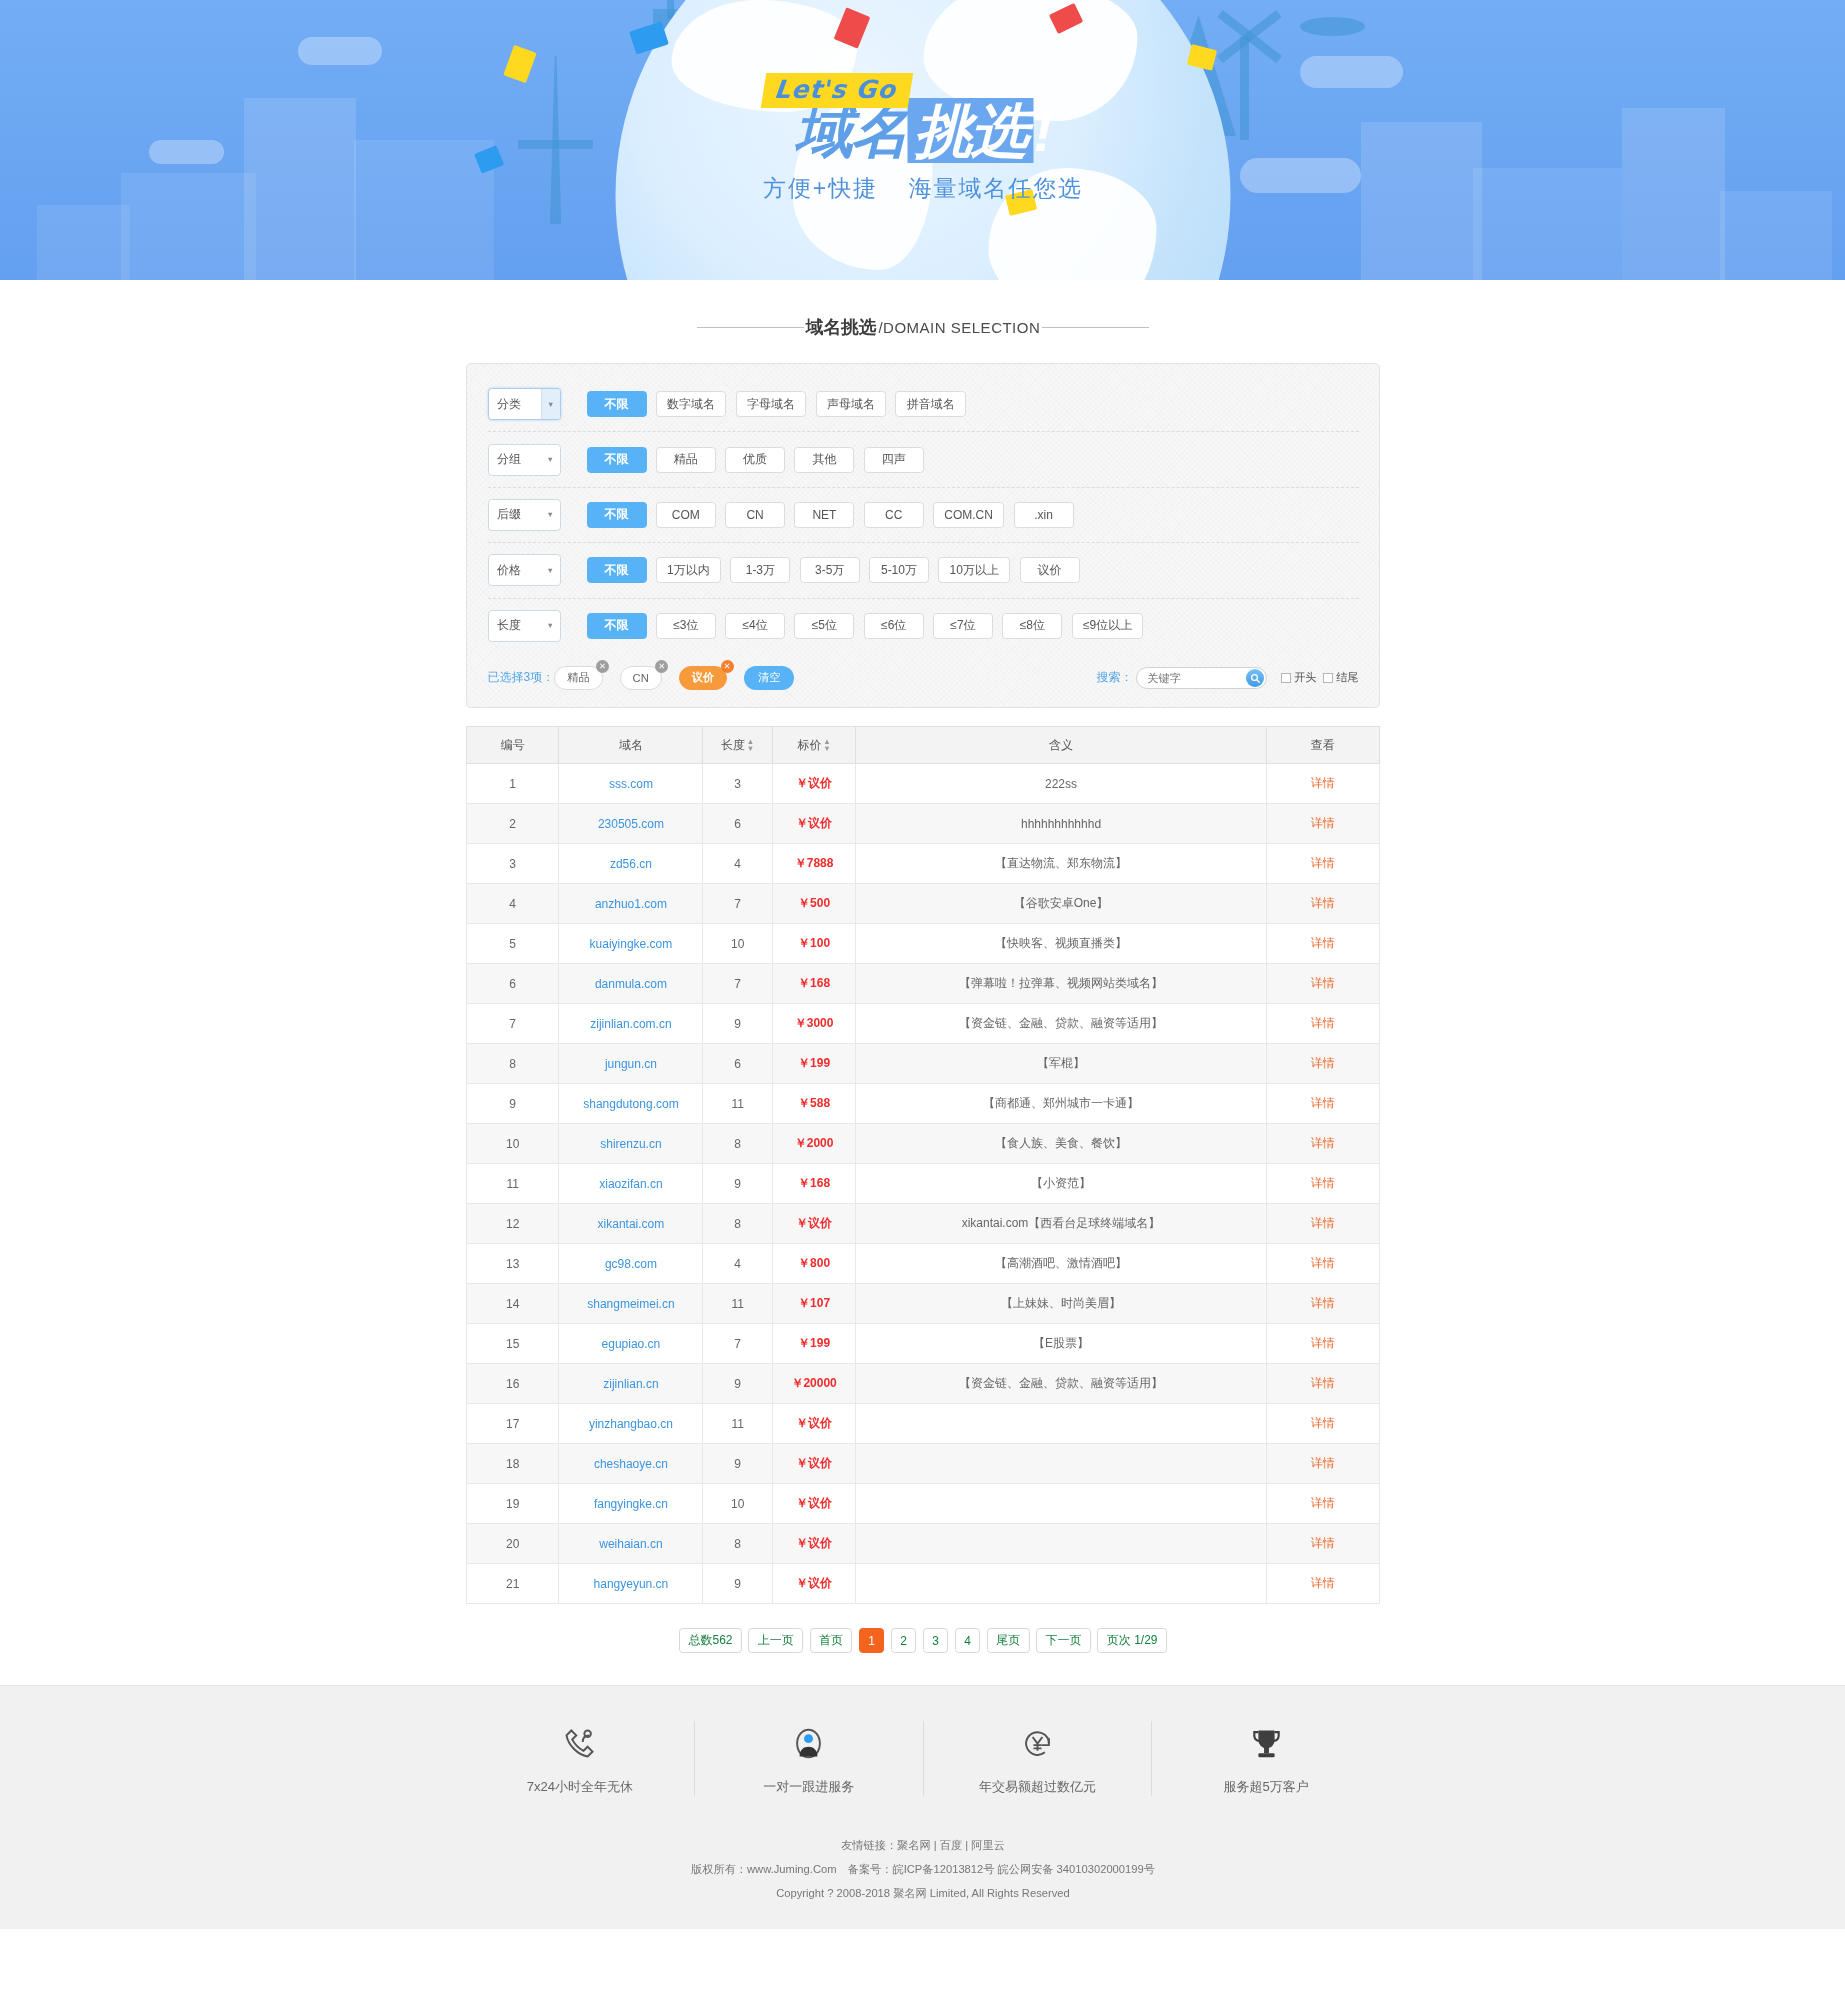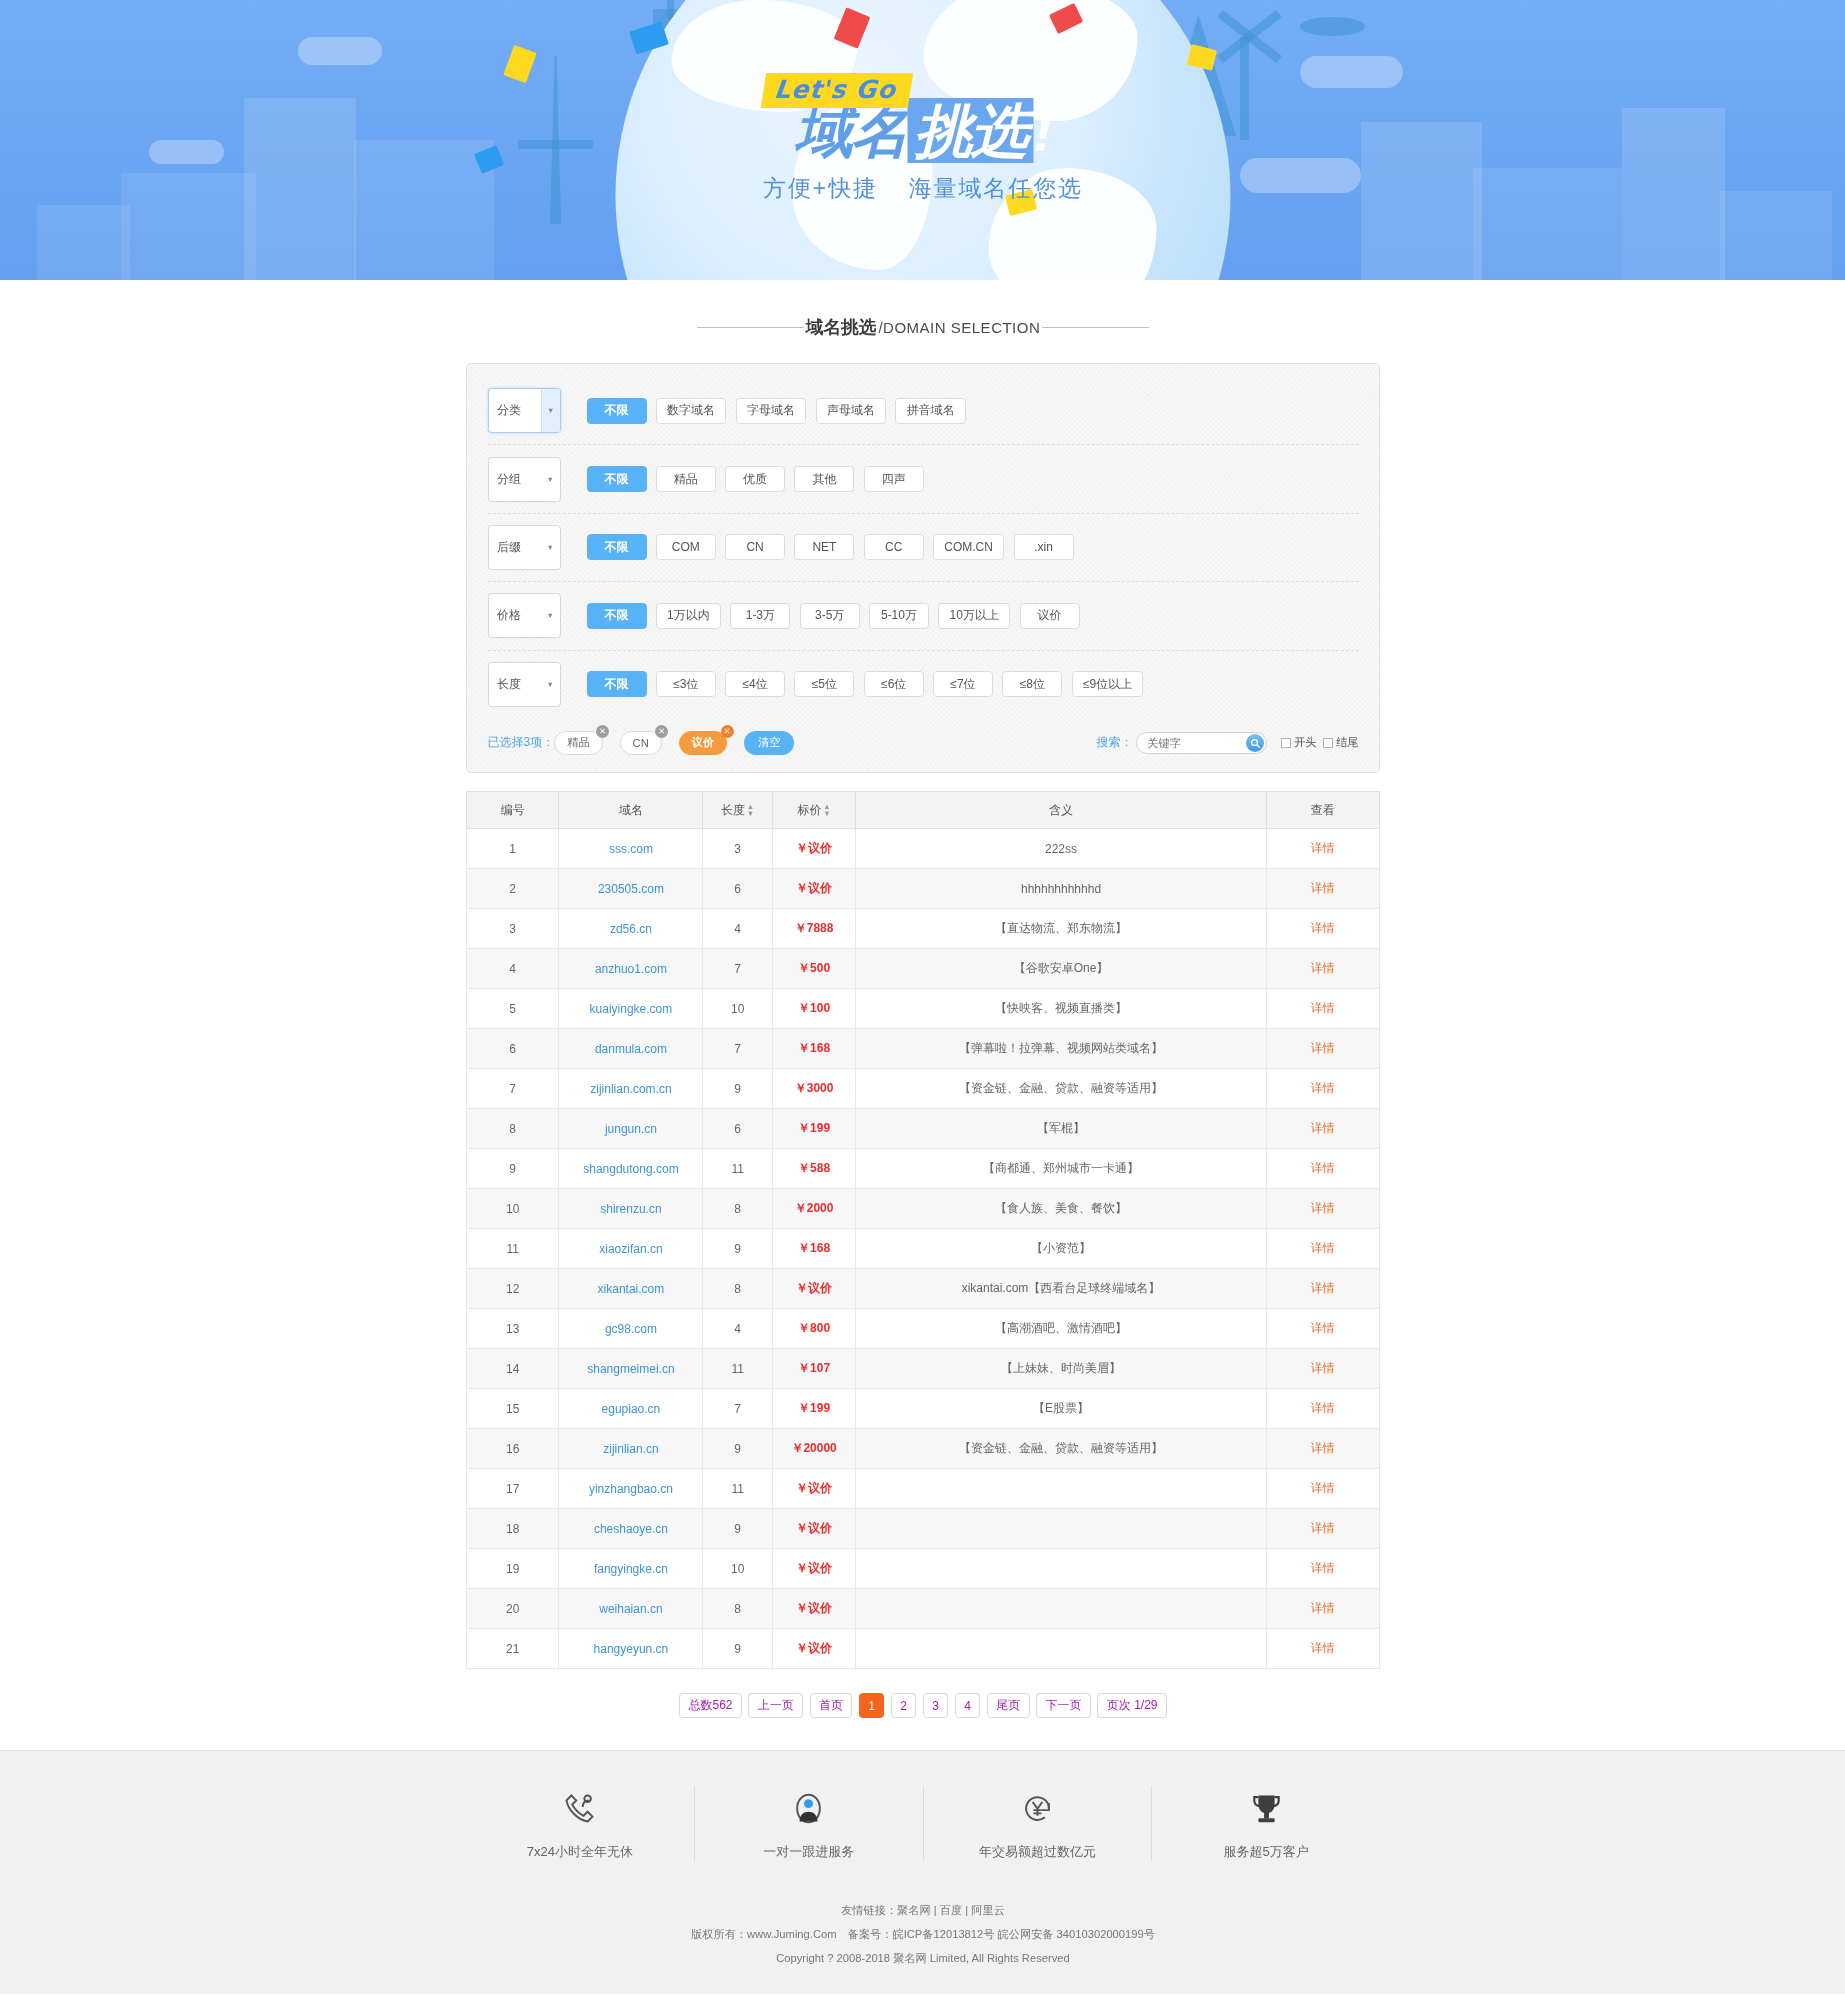--- a/index.html
+++ b/index.html
@@ -127,21 +127,21 @@
     padding: 13px 20.5px 11.2px 20.5px;
   }
   .frow {
     display: flex;
     align-items: center;
     padding: 11.2px 0;
     border-bottom: 0.9px dashed #dcdcdc;
   }
   .frow:last-of-type { border-bottom: none; }
   .dropdown {
-    width: 73px; height: 45px;
+    width: 73px; height: 32px;
     border: 0.9px solid #cfd9e2;
     border-radius: 3.7px;
     background: #fff;
     display: flex; align-items: center;
     font-size: 12px; color: #555;
     padding-left: 8.4px;
     margin-right: 26px;
     position: relative;
     flex: none;
   }
@@ -305,21 +305,21 @@
     display: flex;
     justify-content: center;
     gap: 6.5px;
     margin: 24px 0 32px 0;
   }
   .pg {
     border: 0.9px solid #d8d8d8;
     border-radius: 3.7px;
     background: #fff;
     font-size: 12px;
-    color: #a21caf;
+    color: #15803d;
     height: 25px;
     min-width: 25px;
     padding: 0 8.4px;
     display: inline-flex;
     align-items: center;
     justify-content: center;
     cursor: pointer;
   }
   .pg.active { background: #f4641f; border-color: #f4641f; color: #fff; }
 

